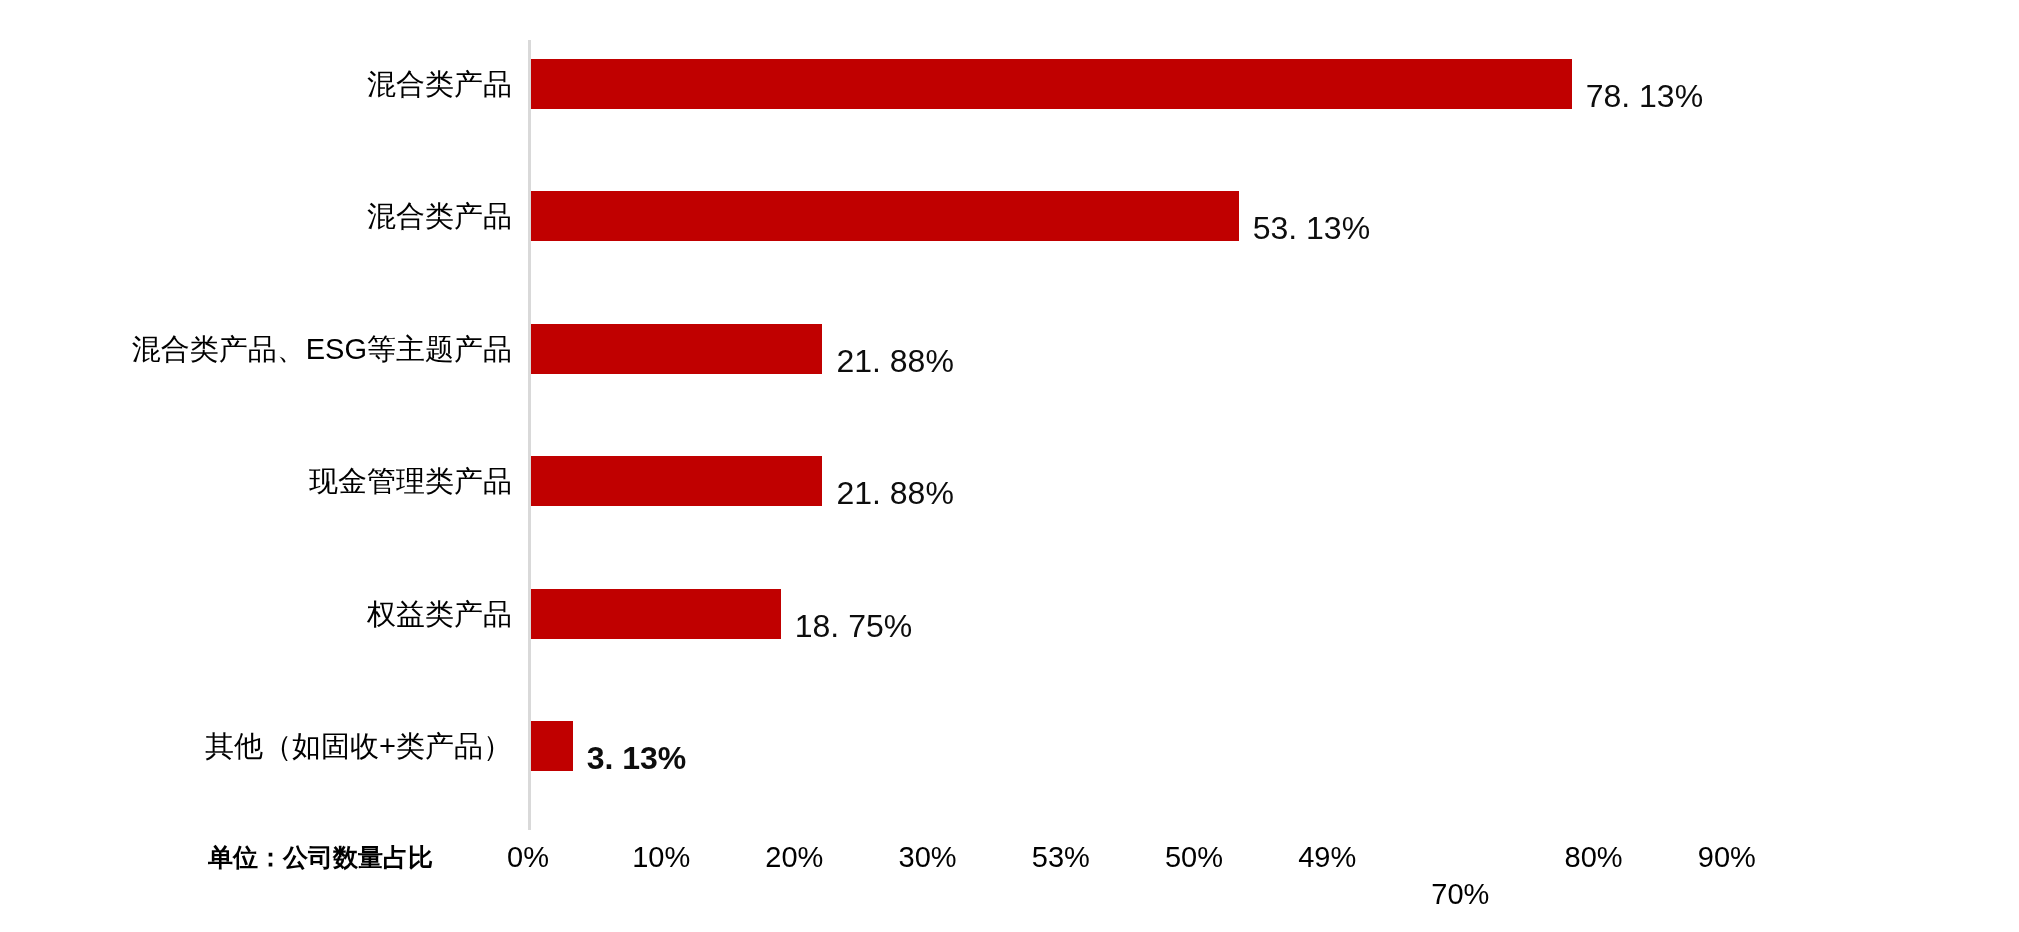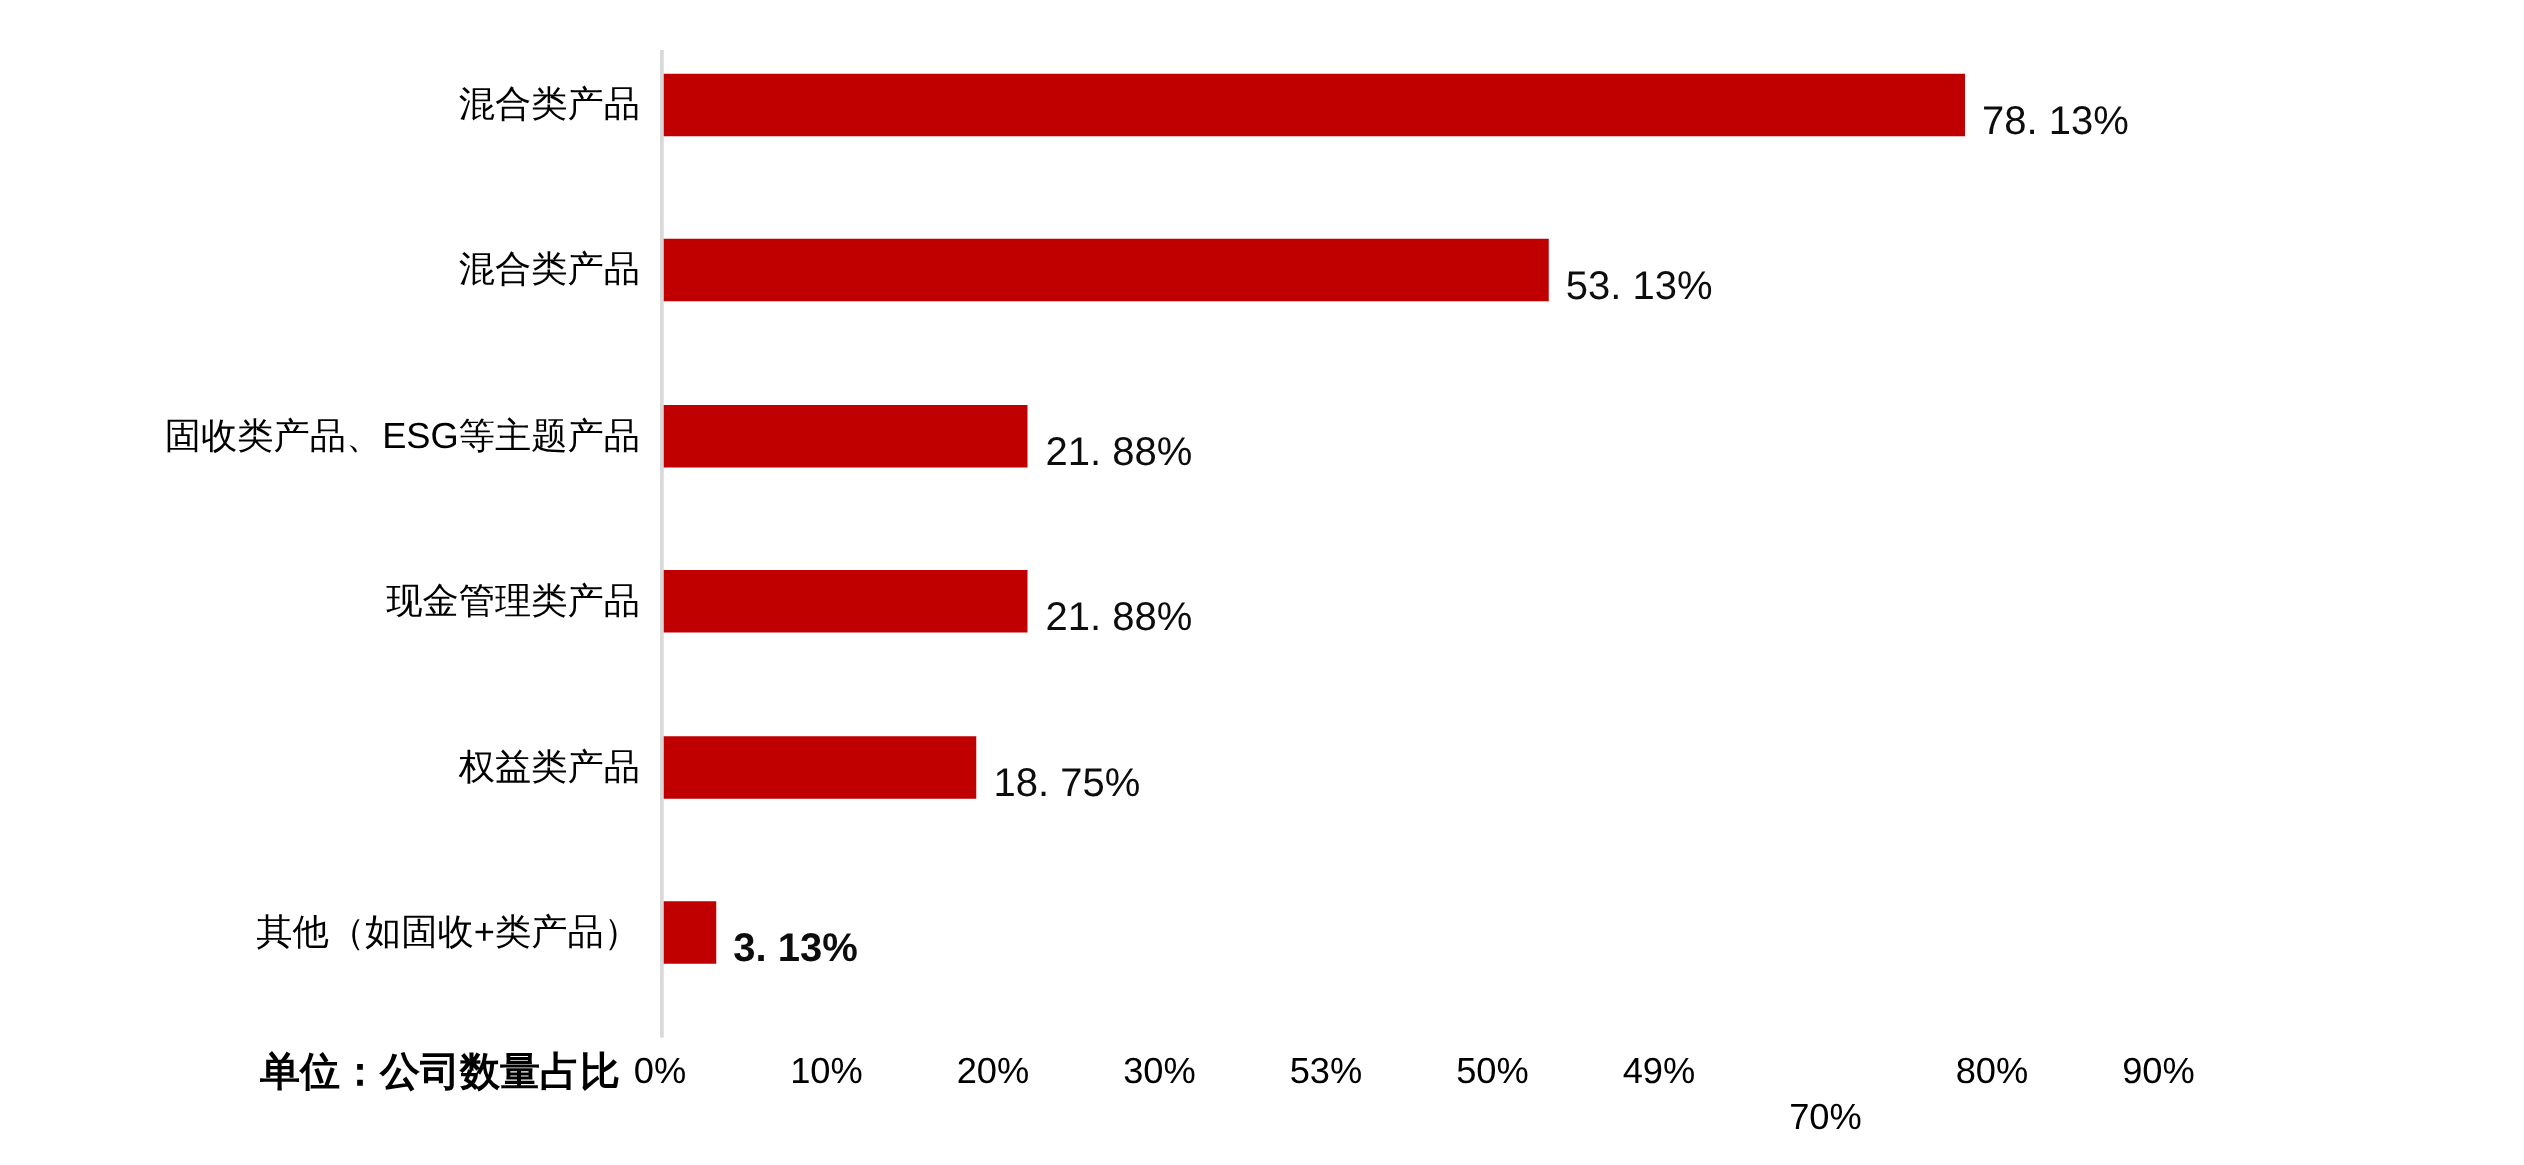--- a/index.html
+++ b/index.html
@@ -93,21 +93,21 @@
     color: #000000;
     white-space: nowrap;
   }
 
   .unit-label {
     position: absolute;
     top: 838px;
     left: 208px;
     width: 290px;
     text-align: left;
-    font-size: 32px;
+    font-size: 25px;
     line-height: 38px;
     font-weight: bold;
     color: #000000;
     white-space: nowrap;
   }
 </style>
 </head>
 <body>
 
 <div id="chart-root">
@@ -121,21 +121,21 @@
           <div class="cat-label">混合类产品</div>
           <div class="bar" style="width: 1040.69px; background: rgb(192, 0, 0);"></div>
           <div class="bar-value" style="left: 1585.69px;">78. 13%</div>
         </div>
         <div class="cat-row" style="top: 191.4px;">
           <div class="cat-label">混合类产品</div>
           <div class="bar" style="width: 707.692px; background: rgb(192, 0, 0);"></div>
           <div class="bar-value" style="left: 1252.69px;">53. 13%</div>
         </div>
         <div class="cat-row" style="top: 323.8px;">
-          <div class="cat-label">固收类产品、ESG等主题产品</div>
+          <div class="cat-label">混合类产品、ESG等主题产品</div>
           <div class="bar" style="width: 291.442px; background: rgb(192, 0, 0);"></div>
           <div class="bar-value" style="left: 836.442px;">21. 88%</div>
         </div>
         <div class="cat-row" style="top: 456.2px;">
           <div class="cat-label">现金管理类产品</div>
           <div class="bar" style="width: 291.442px; background: rgb(192, 0, 0);"></div>
           <div class="bar-value" style="left: 836.442px;">21. 88%</div>
         </div>
         <div class="cat-row" style="top: 588.6px;">
           <div class="cat-label">权益类产品</div>

